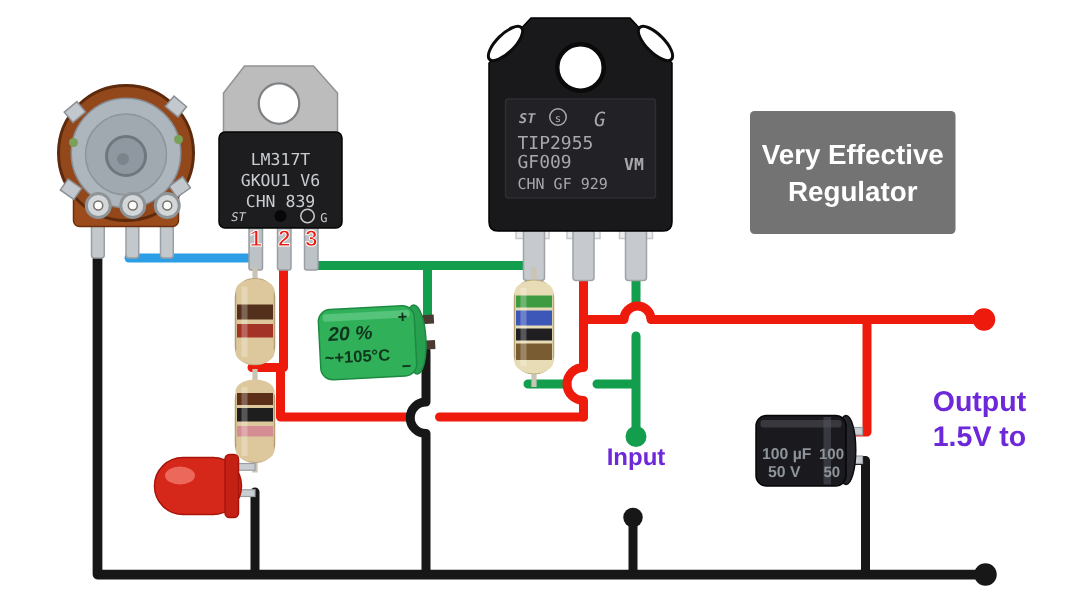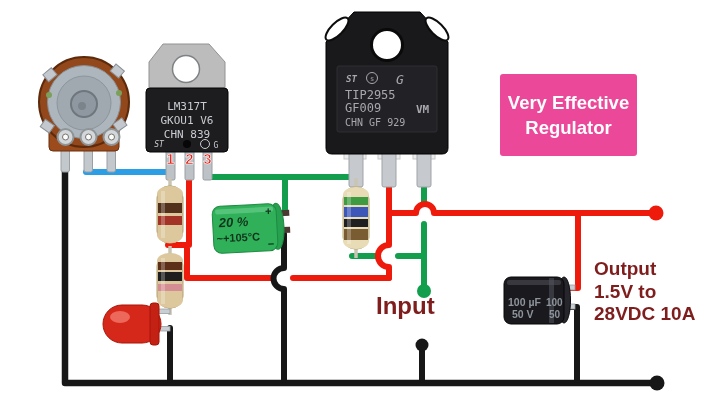--- a/index.html
+++ b/index.html
@@ -1,24 +1,24 @@
 <!DOCTYPE html>
 <html><head>
 <meta charset="utf-8">
 <style>
   html,body{margin:0;padding:0;background:#ffffff;}
   .stage{position:relative;width:720px;height:404px;background:#ffffff;overflow:hidden;
          font-family:"Liberation Sans",sans-serif;}
   .stage svg{position:absolute;left:0;top:0;}
   .title-box{position:absolute;left:500px;top:74px;width:137px;height:82px;
-             background:#ec4899;border-radius:3px;color:#ffffff;
+             background:#737373;border-radius:3px;color:#ffffff;
              display:flex;flex-direction:column;align-items:center;justify-content:center;
              font-weight:bold;font-size:18.5px;line-height:25px;text-align:center;}
-  .io-label{position:absolute;color:#7f1d1d;font-weight:bold;}
-  .input-label{left:376px;top:295px;width:96px;font-size:24px;line-height:22px;}
+  .io-label{position:absolute;color:#6d28d9;font-weight:bold;text-align:center;}
+  .input-label{left:376px;top:295px;width:96px;font-size:16px;line-height:22px;}
   .output-label{left:594px;top:258px;width:118px;font-size:19px;line-height:22.5px;}
   .chip-text{font-family:"DejaVu Sans Mono",monospace;}
 </style>
 </head>
 <body>
 
 <div class="stage">
 
 <svg width="720" height="404" viewBox="0 0 720 404">
 
@@ -199,16 +199,15 @@
     <div>Regulator</div>
   </div>
 
   <div class="io-label input-label">
     <div>Input</div>
   </div>
 
   <div class="io-label output-label">
     <div>Output</div>
     <div>1.5V to</div>
-    <div>28VDC 10A</div>
   </div>
 
 </div>
 
 </body></html>

